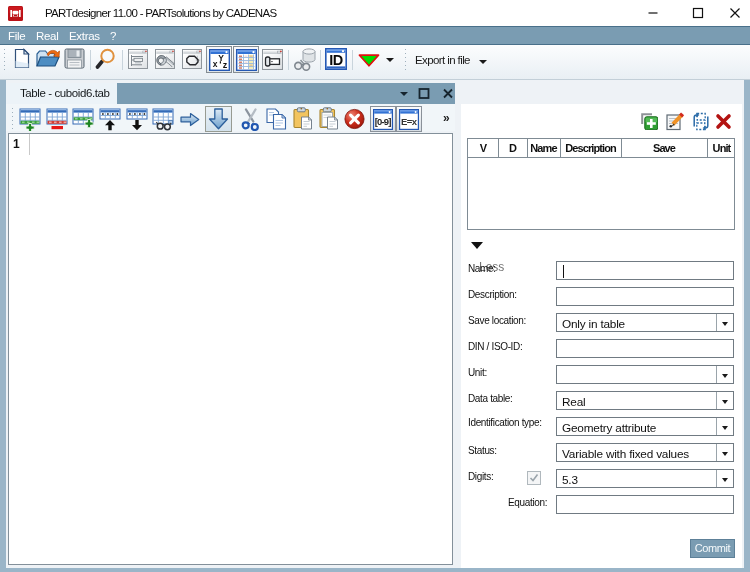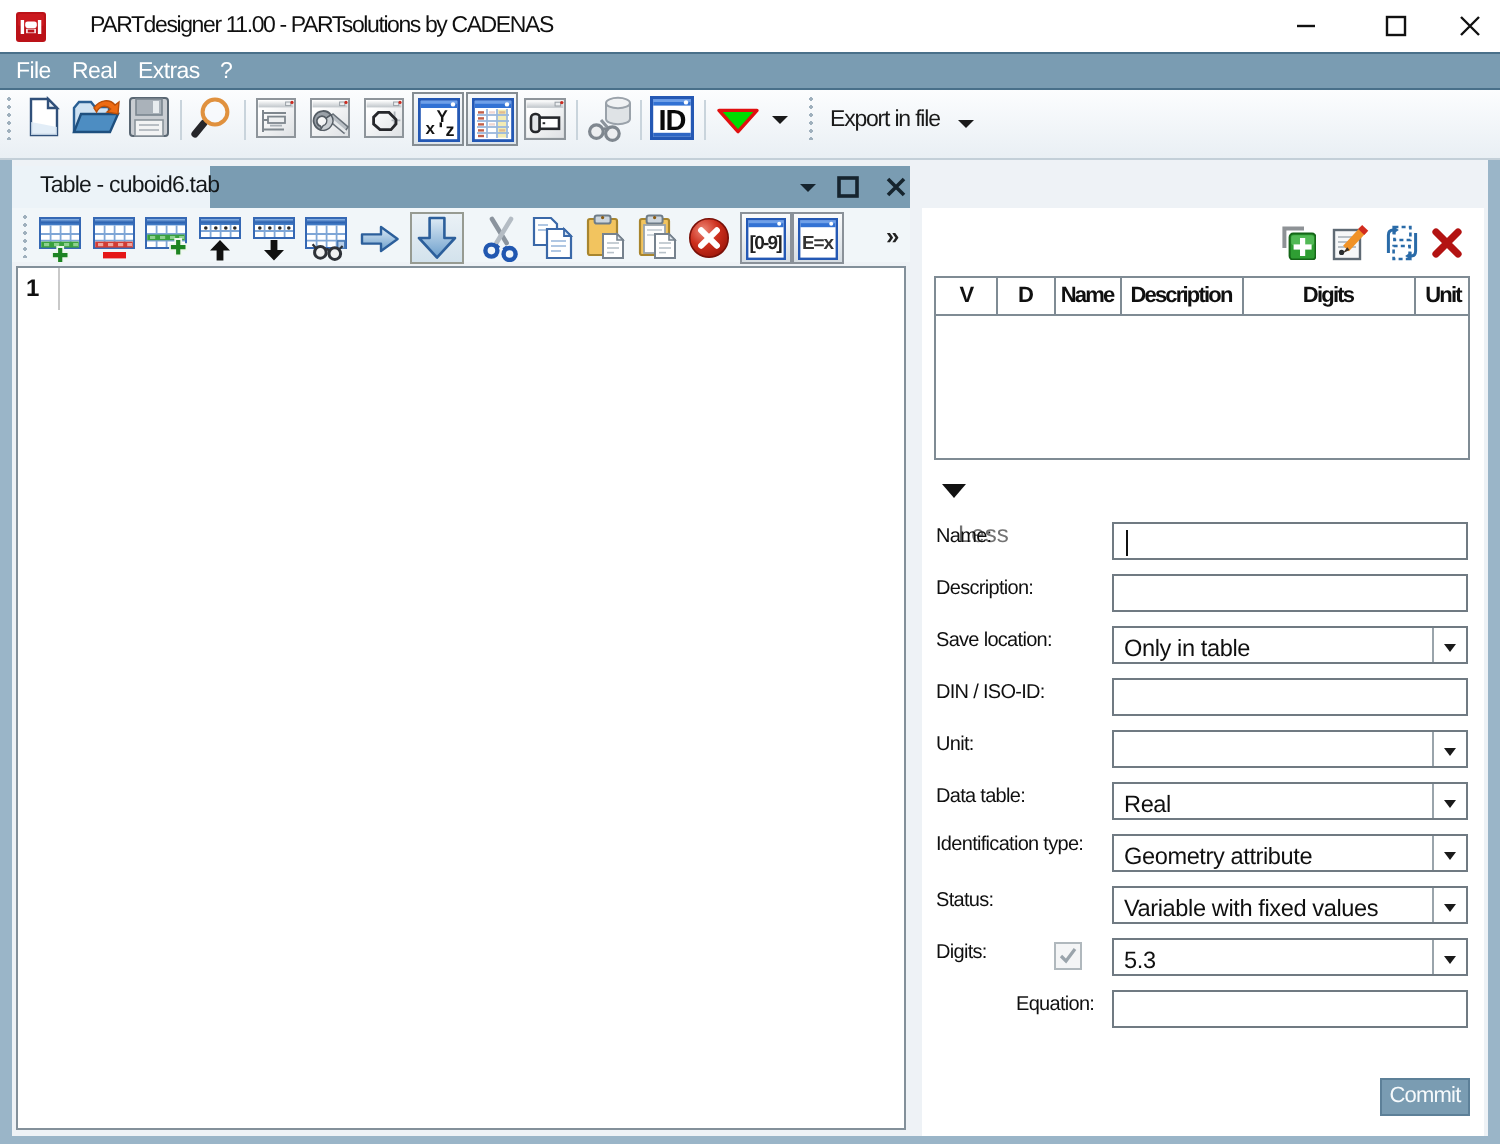--- a/index.html
+++ b/index.html
@@ -218,21 +218,21 @@
   <div class="grip" style="left:404px;top:48px;height:22px;"></div>
   <div class="abs" style="left:415px;top:54px;font-size:11.5px;letter-spacing:-0.6px;color:#1a1a1a;">Export in file</div>
   <div class="abs" style="left:479px;top:60px;width:0;height:0;border-left:4px solid transparent;border-right:4px solid transparent;border-top:4.5px solid #1a1a1a;"></div>
 
   <div class="abs" id="dock"></div>
   <div class="abs" id="borderL"></div>
   <div class="abs" id="borderR"></div>
   <div class="abs" id="borderB"></div>
 
   <div class="abs ptitle" id="tpanel-title">
-    <div class="ptab" style="left:0;width:99px;padding-left:34px;">
+    <div class="ptab" style="left:0;width:111px;padding-left:34px;">
         <span style="position:absolute;left:14px;top:4px;">Table - cuboid6.tab</span>
       </div>
     <svg class="pbtn" style="left:390px;top:0;width:16px;height:21px" viewBox="0 0 16 21">
         <path d="M4 9 L12 9 L8 13 Z" fill="#16242e"></path>
       </svg>
     <svg class="pbtn" style="left:410px;top:0;width:16px;height:21px" viewBox="0 0 16 21">
         <rect x="3.5" y="6" width="9" height="9" fill="none" stroke="#16242e" stroke-width="1.8"></rect>
       </svg>
     <svg class="pbtn" style="left:434px;top:0;width:16px;height:21px" viewBox="0 0 16 21">
         <path d="M4 6.5 L12 14.5 M12 6.5 L4 14.5" stroke="#16242e" stroke-width="1.8"></path>
@@ -490,21 +490,21 @@
       <path d="M3 3 L14 14 M14 3 L3 14" stroke="#b31312" stroke-width="3.6" stroke-linecap="round"></path>
     </svg>
   </div>
 
   <div class="abs" id="vgrid">
     <div class="hrow"></div>
     <div class="hcell" style="left:0px;width:30px;">V</div>
     <div class="hcell" style="left:30px;width:29px;">D</div>
     <div class="hcell" style="left:59px;width:33px;">Name</div>
     <div class="hcell" style="left:92px;width:61px;">Description</div>
-    <div class="hcell" style="left:153px;width:86px;">Digits</div>
+    <div class="hcell" style="left:153px;width:86px;">Save</div>
     <div class="hcell" style="left:239px;width:29px;">Unit</div>
     <div class="vline" style="left:30px;"></div>
     <div class="vline" style="left:59px;"></div>
     <div class="vline" style="left:92px;"></div>
     <div class="vline" style="left:153px;"></div>
     <div class="vline" style="left:239px;"></div>
   </div>
 
   <div class="abs" style="left:471px;top:242px;width:0;height:0;border-left:6px solid transparent;border-right:6px solid transparent;border-top:7px solid #111;"></div>
   <div class="abs" style="left:479px;top:240px;font-size:12px;color:#737373;margin-top:20px;">Less</div>

